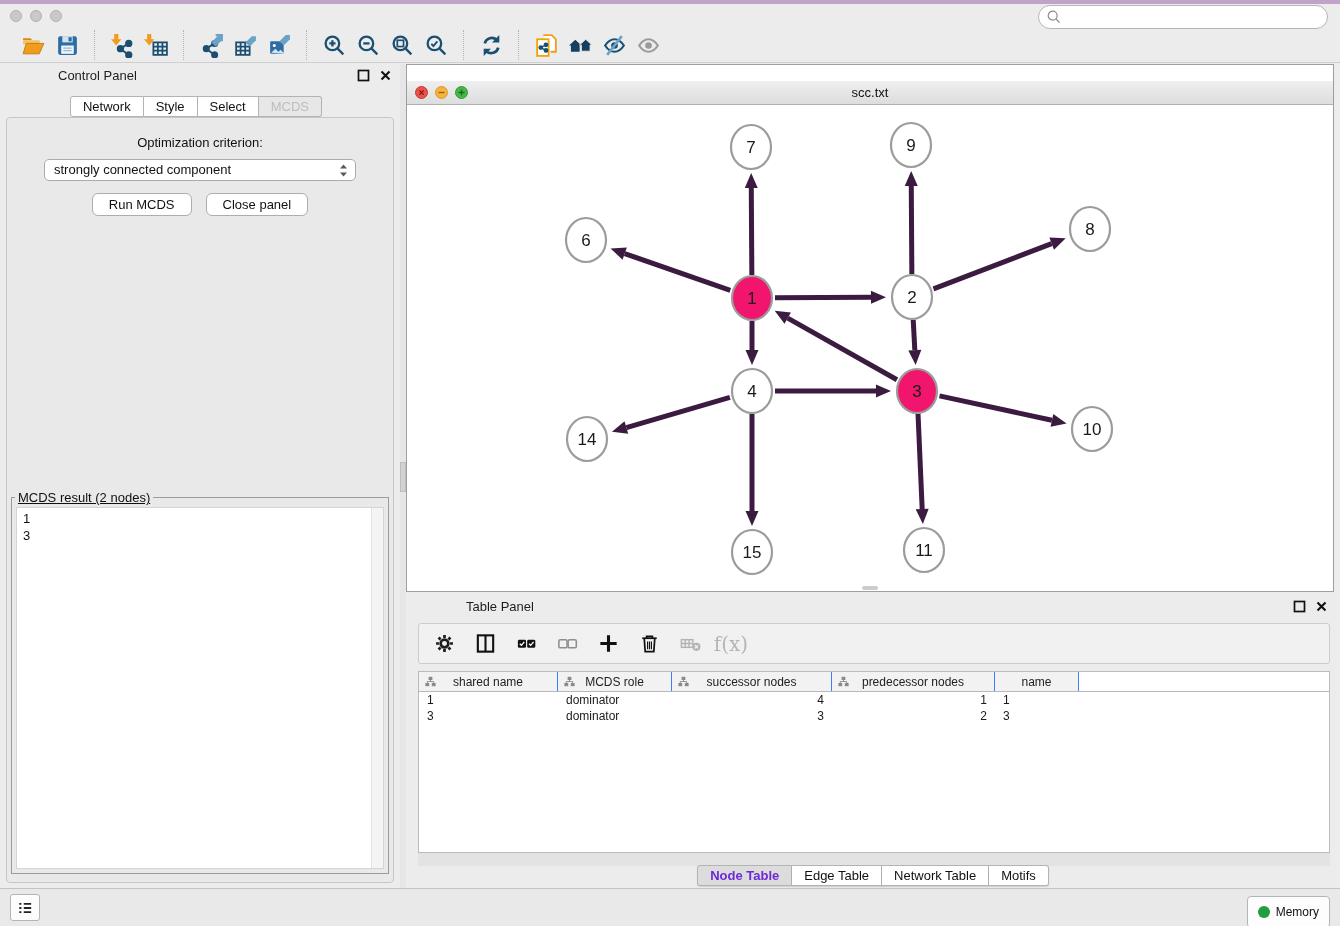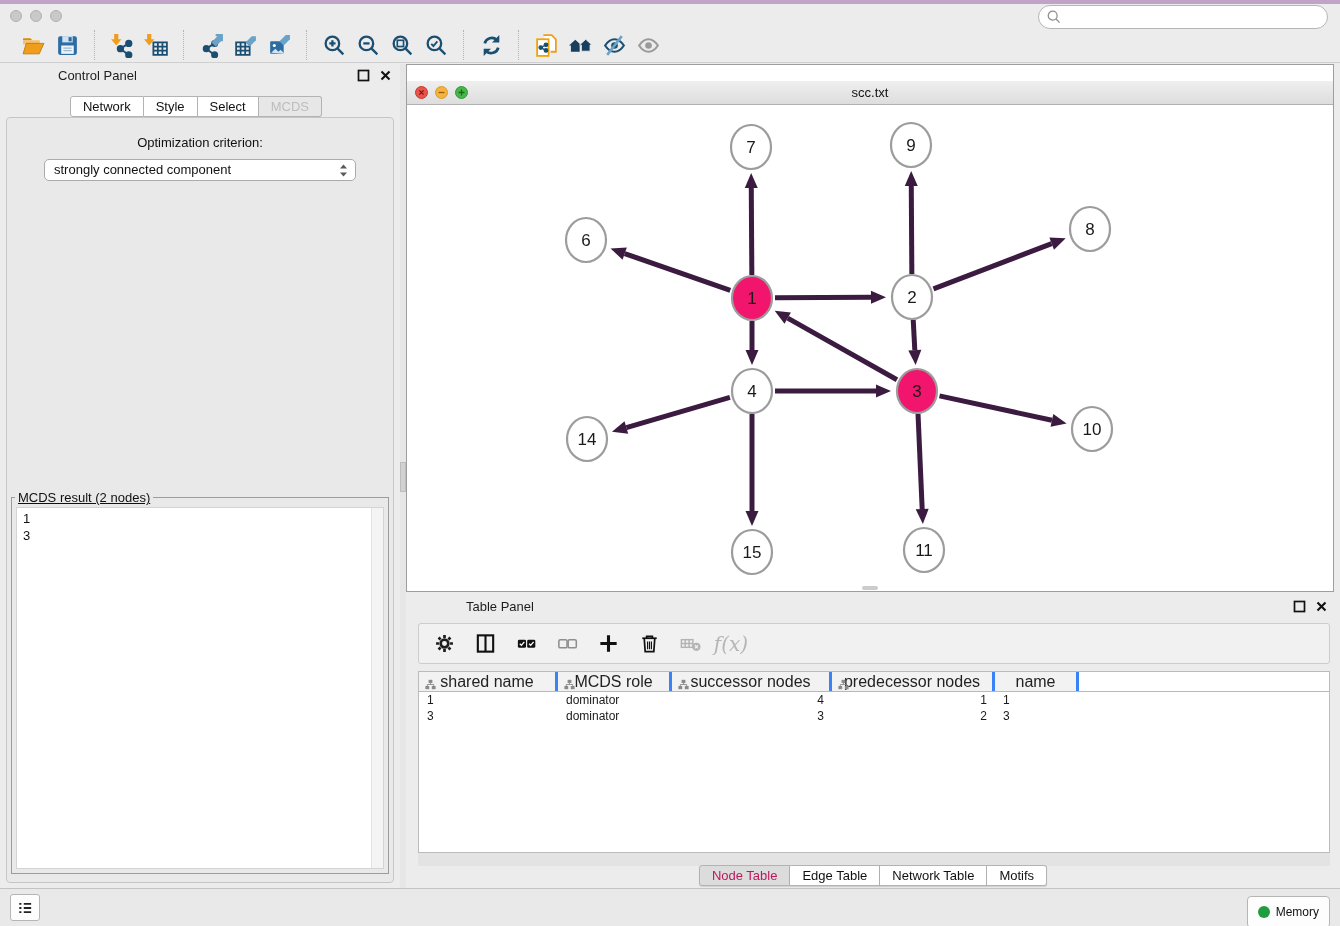--- a/index.html
+++ b/index.html
@@ -59,31 +59,31 @@
   .net-traffic .light { width:13px; height:13px; border-radius:50%; }
   .net-title { position:absolute; left:0; right:0; top:0; text-align:center; font-size:13px; color:#111; line-height:23px; }
   .net-canvas { position:absolute; left:0; top:24px; width:926px; height:502px; }
   .net-handle { position:absolute; bottom:1px; left:455px; width:16px; height:4px; background:#cccccc; border-radius:2px; }
 
   
   .table-panel { position:absolute; left:406px; top:595px; right:0; bottom:38px; background:#ececec; }
   .tp-toolbar { position:absolute; left:12px; right:10px; top:28px; height:41px; background:#f1f1f1; border:1px solid #cccccc; border-radius:3px; display:flex; align-items:center; gap:15px; padding-left:12px; }
   .tt-btn { width:26px; height:26px; display:flex; align-items:center; justify-content:center; }
   .tt-btn svg { width:23px; height:23px; }
-  .tt-btn .fx { font-family:"DejaVu Serif", serif; font-style:italic; font-size:20px; color:#b5b5b5; }
+  .tt-btn .fx { font-family:"DejaVu Serif", serif; font-size:20px; color:#b5b5b5; }
   .tp-table { position:absolute; left:12px; right:10px; top:76px; bottom:35px; background:#fff; border:1px solid #bbbbbb; overflow:hidden; }
   .th-row { display:flex; height:20px; border-bottom:1px solid #b9b9b9; }
-  .th-cell { position:relative; background:#f2f2f2; border-right:3px solid #3b82f6; display:flex; align-items:center; justify-content:center; font-size:16px; color:#222; }
+  .th-cell { position:relative; background:#f2f2f2; border-right:1px solid #3b82f6; display:flex; align-items:center; justify-content:center; font-size:12px; color:#222; }
   .th-cell .h-icon { position:absolute; left:6px; top:4px; width:11px; height:11px; }
   .tr-row { display:flex; height:16px; }
   .td-cell { font-size:12px; color:#1a1a1a; line-height:16px; padding:0 8px; white-space:nowrap; overflow:hidden; }
   .tp-strip { position:absolute; left:12px; right:10px; bottom:22px; height:13px; background:#e3e3e3; }
   .tp-tabs { position:absolute; left:0; right:0; bottom:1px; height:22px; display:flex; justify-content:center; }
   .tp-tabs .tab { height:21px; box-shadow:0 1px 1px rgba(0,0,0,0.12); }
-  .tp-tabs .tab.selected { background:#dcdcdc; color:#be185d; }
+  .tp-tabs .tab.selected { background:#dcdcdc; color:#6d28d9;font-weight:bold; }
 
   
   .status-bar { position:absolute; left:0; bottom:0; right:0; height:38px; background:#e9e9e9; border-top:1px solid #c3c3c3; }
   .list-btn { position:absolute; left:10px; top:5px; width:30px; height:27px; background:#fdfdfd; border:1px solid #b5b5b5; border-radius:3px; display:flex; align-items:center; justify-content:center; }
   .list-btn svg { width:18px; height:18px; }
   .memory-btn { position:absolute; right:10px; top:7px; height:32px; background:#fdfdfd; border:1px solid #b5b5b5; border-radius:4px; display:flex; align-items:center; gap:6px; padding:0 10px; font-size:12px; color:#111; }
   .memory-dot { width:12px; height:12px; border-radius:50%; }
 </style>
 </head>
 <body>
@@ -315,20 +315,24 @@
         <div class="tab selected">MCDS</div>
       </div>
     <div class="cp-content">
       <div class="opt-label">Optimization criterion:</div>
       <div class="select-box">
         <span>strongly connected component</span>
         <svg class="chevrons" width="9" height="15" viewBox="0 0 9 15">
           <path d="M1 5.5L4.5 1.5L8 5.5z" fill="#5a5a5a"></path>
             <path d="M1 9.5L4.5 13.5L8 9.5z" fill="#5a5a5a"></path>
         </svg>
+      </div>
+      <div class="btn-row">
+        <button class="push-btn">Run MCDS</button>
+        <button class="push-btn">Close panel</button>
       </div>
       <fieldset class="result-box">
         <legend>MCDS result (2 nodes)</legend>
         <div class="result-area">
           <div class="result-lines">
               <div>1</div>
               <div>3</div>
             </div>
           <div class="result-scroll"></div>
         </div>

